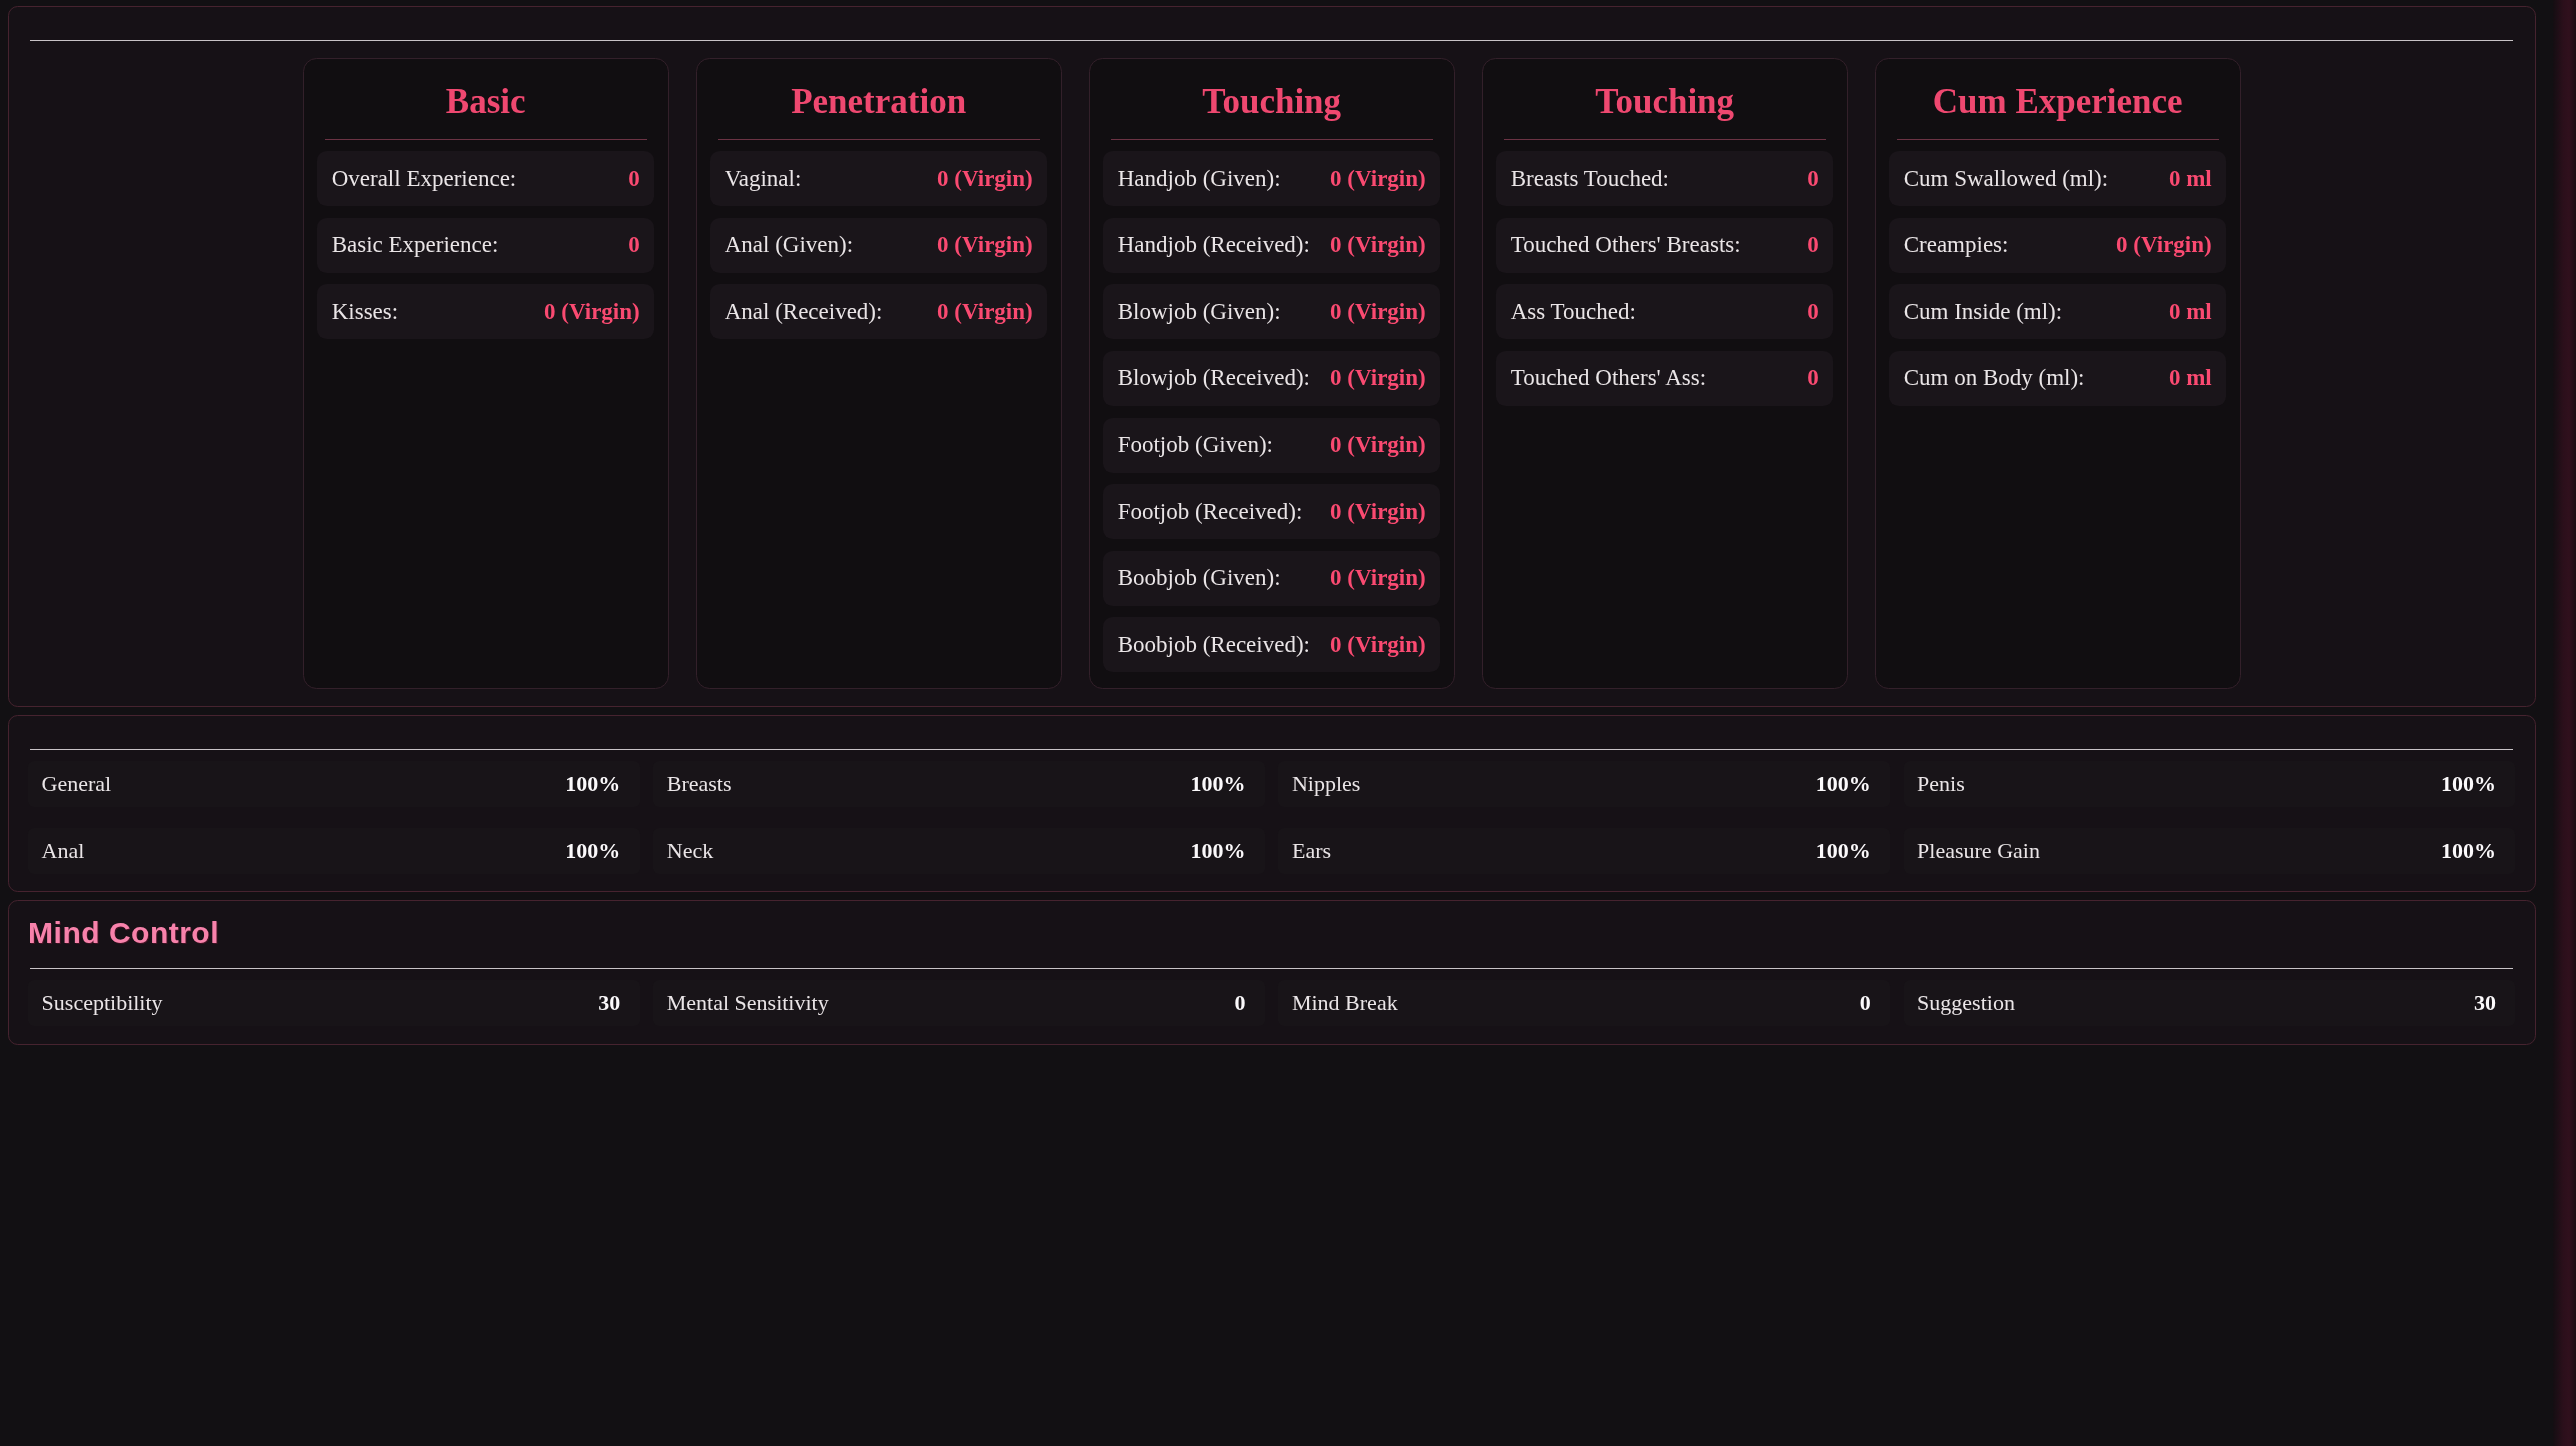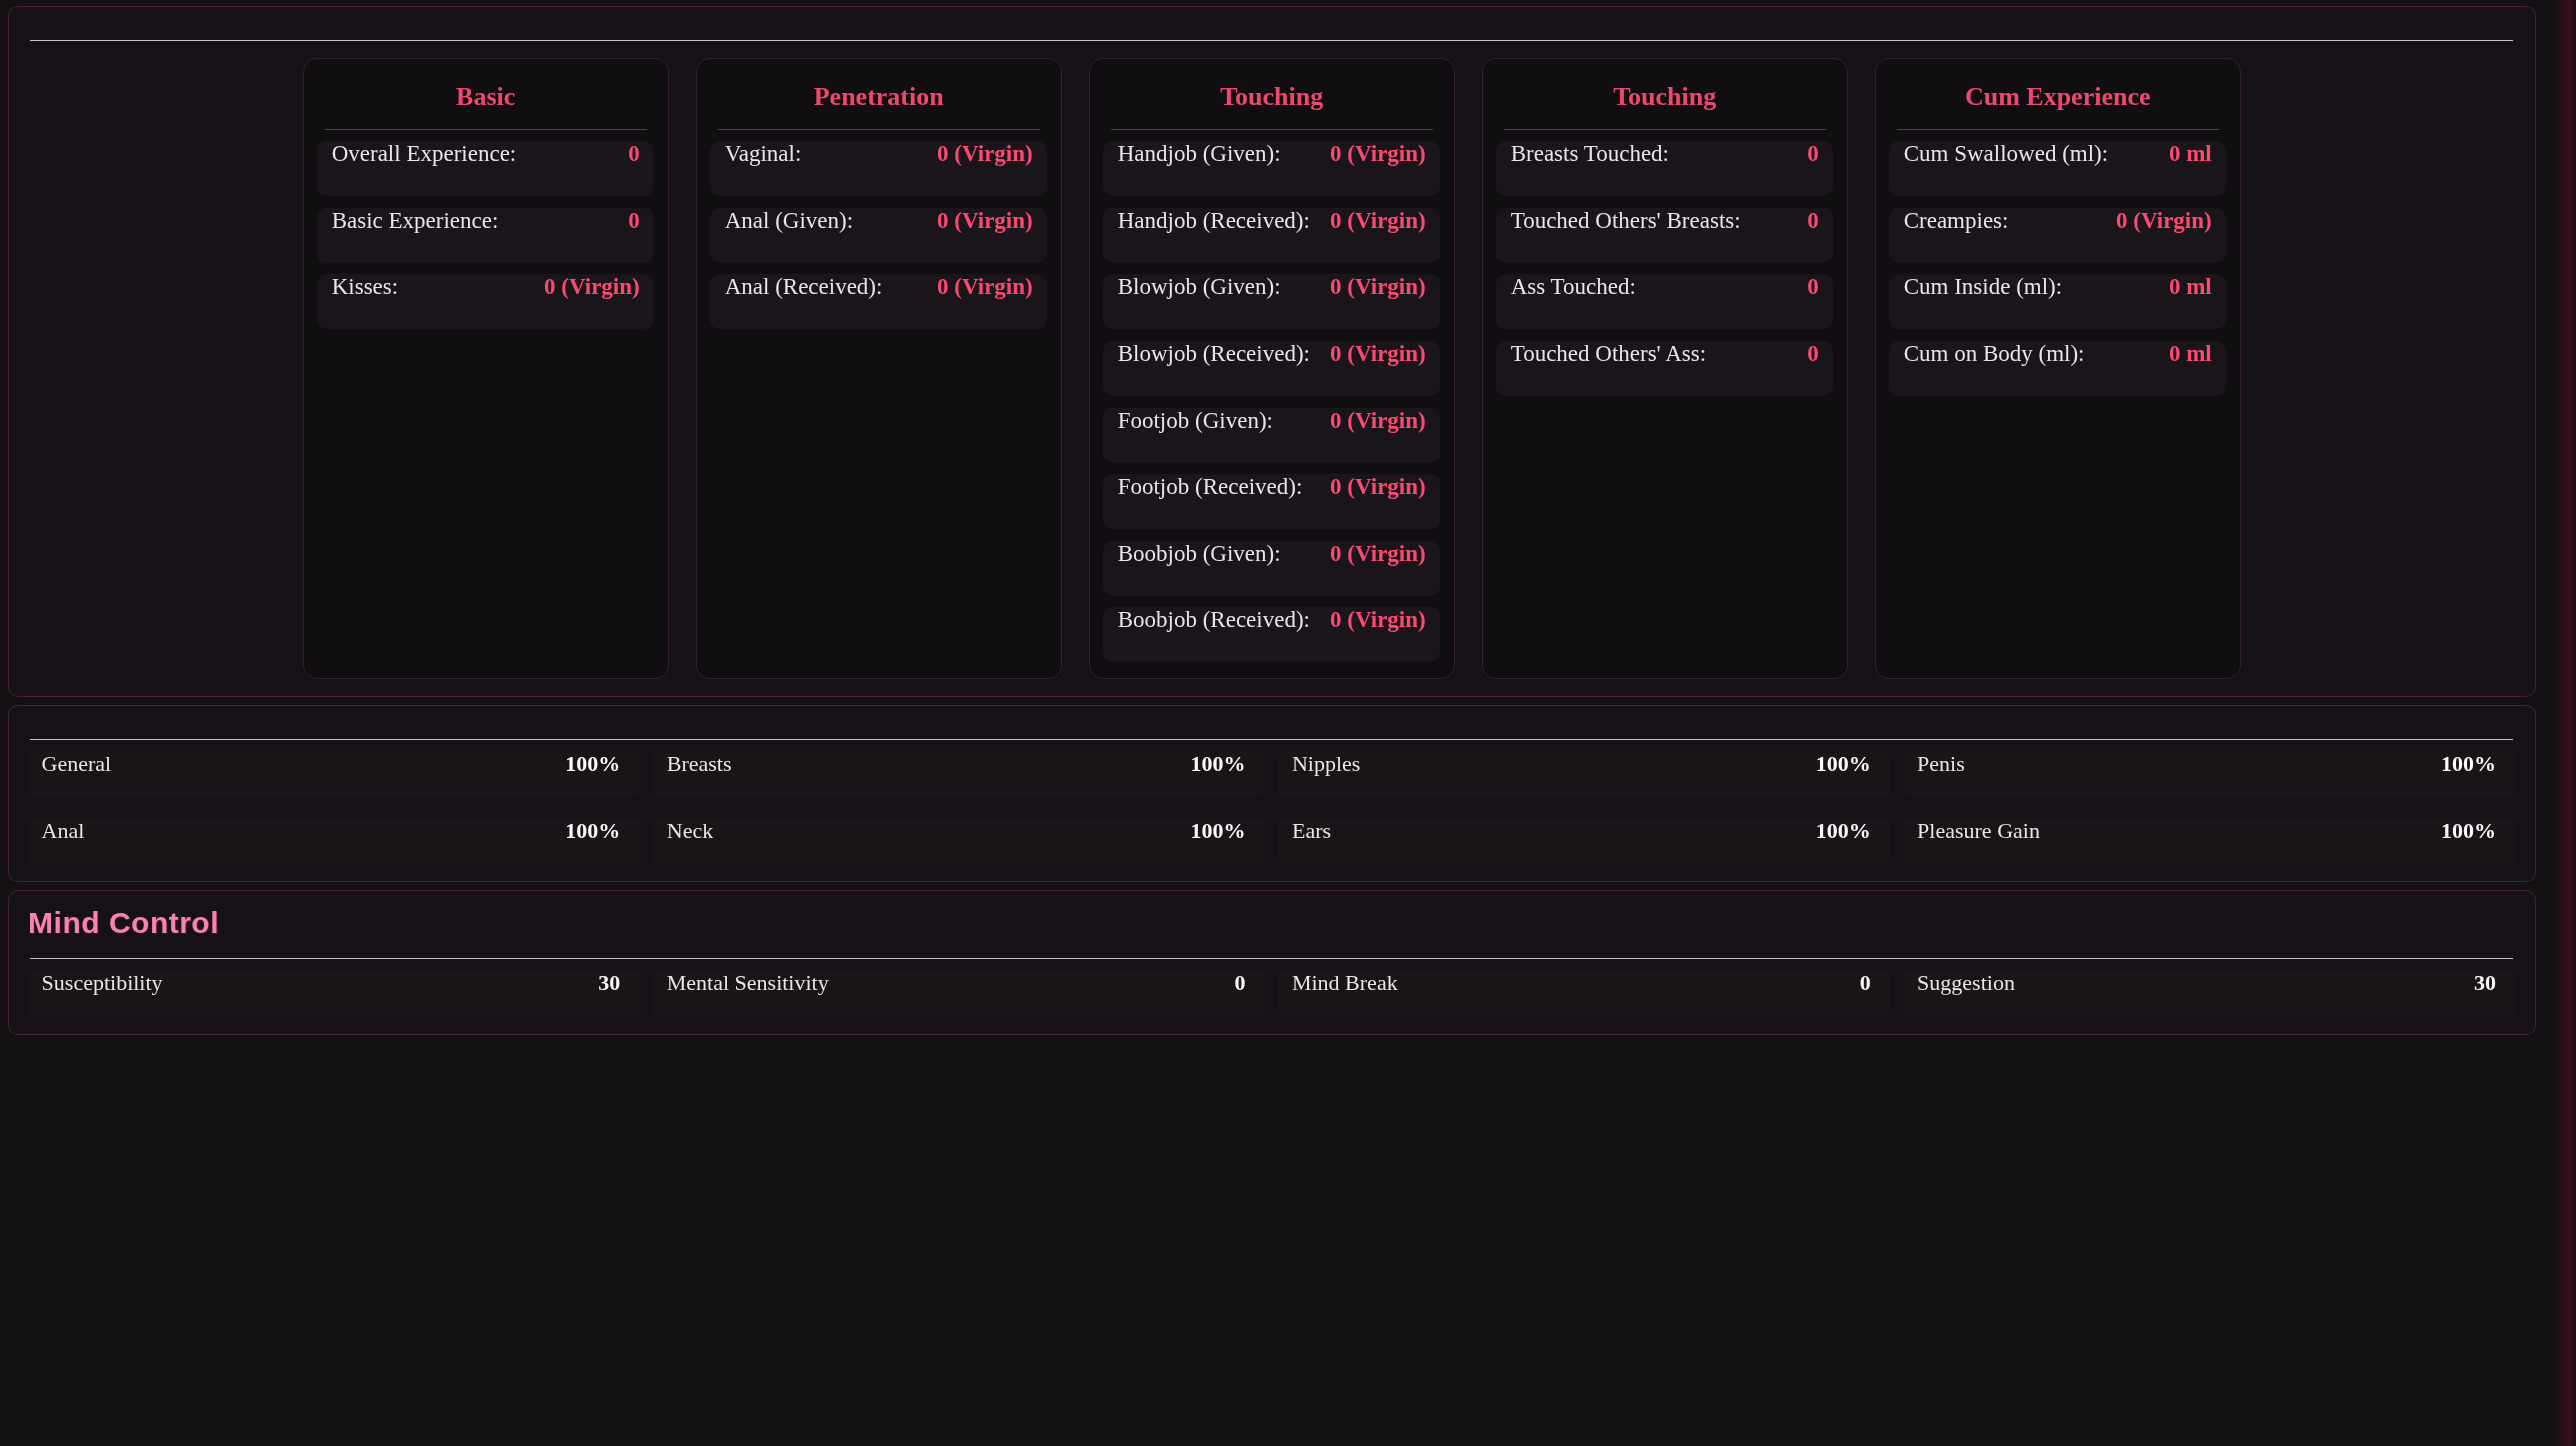--- a/index.html
+++ b/index.html
@@ -58,34 +58,34 @@
   .card{
     width:366px;
     background:var(--card-bg);
     border:1px solid var(--card-border);
     border-radius:13.5px;
     padding:0 13.5px 15.5px 13.5px;
   }
   .card-title{
     margin:23px 0 0 0;
     text-align:center;
-    font-size:26px;font-weight:bold;
+    font-size:35px;font-weight:bold;
     color:var(--title-pink);
   }
   .card-rule{
     border-top:1px solid var(--card-rule);
     margin:16.5px 7.7px 6.8px 7.7px;height:0;
   }
   .stat-row{
     background:var(--row-bg);
     border-radius:9.7px;
     height:55px;
     margin-top:11.6px;
     padding:0 14.5px;
-    display:flex;justify-content:space-between;
+    display:flex;align-items:center;justify-content:space-between;
     font-size:23px;
   }
   .stat-label{color:var(--label-white);white-space:nowrap;}
   .stat-value{font-weight:bold;white-space:nowrap;}
   .stat-value.pink{color:var(--value-pink);}
   .stat-value.white{color:var(--value-white);}
   
   .stat-grid{
     display:grid;
     grid-template-columns:1fr 1fr 1fr 1fr;

